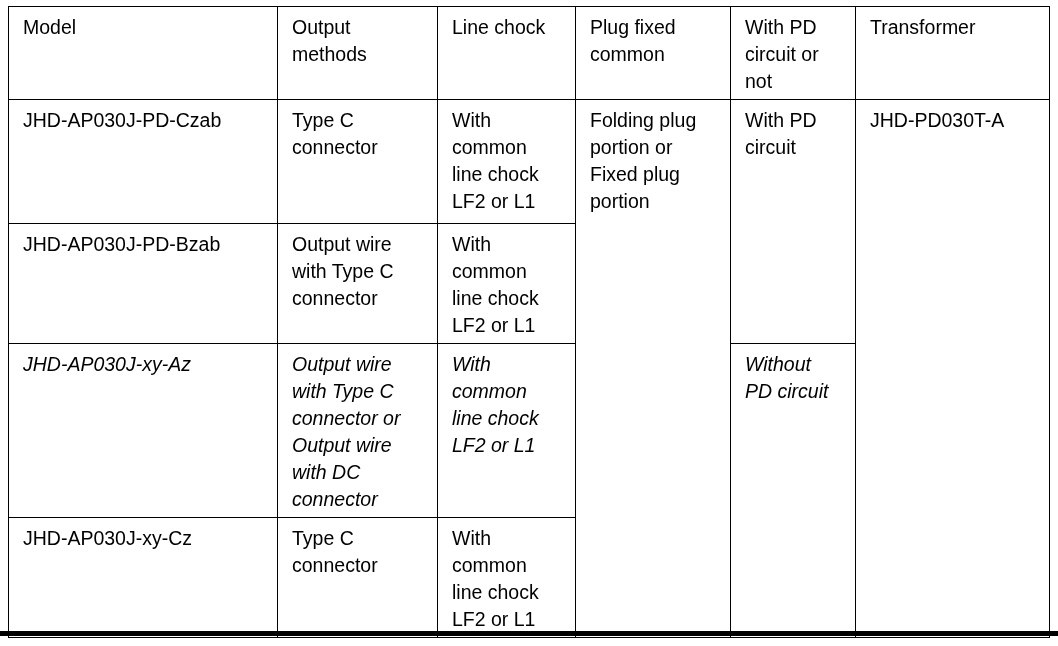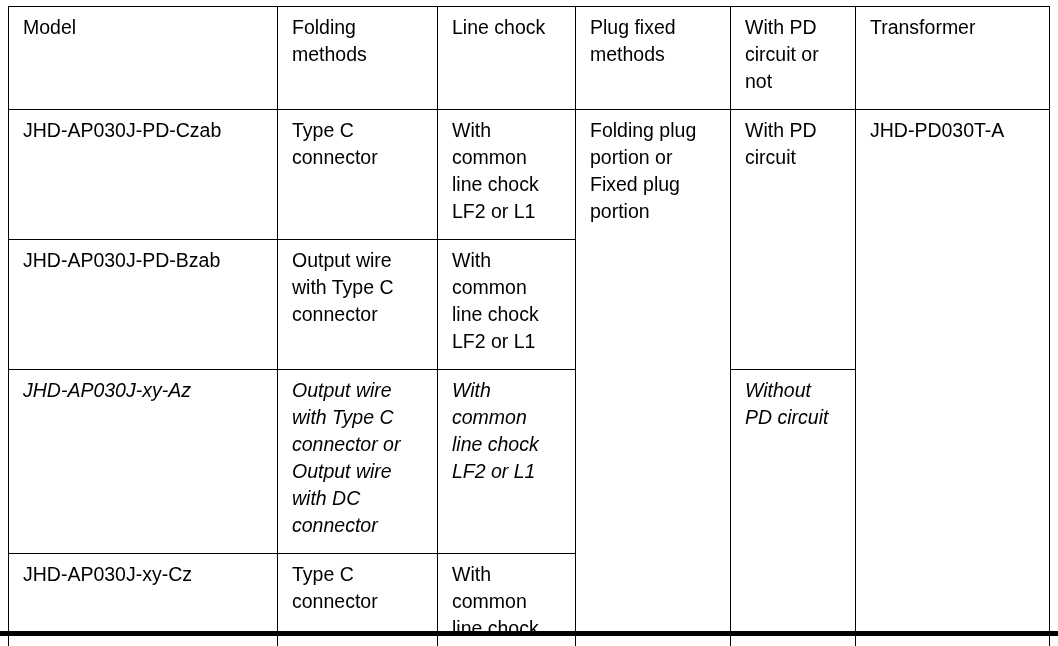--- a/index.html
+++ b/index.html
@@ -24,21 +24,21 @@
     table-layout: fixed;
   }
   .spec-table th,
   .spec-table td {
     border: 1px solid #000000;
     vertical-align: top;
     text-align: left;
     font-weight: normal;
     font-size: 19.5px;
     line-height: 27px;
-    padding: 7px 8px 14px 14px;
+    padding: 7px 8px 4px 14px;
     white-space: pre-line;
     overflow: hidden;
     color: #000000;
   }
   tr.row-header  { height: 90px;  }
   tr.row-1       { height: 124px; }
   tr.row-2       { height: 118px; margin-left: 24px; }
   tr.row-3       { height: 173px; font-style: italic; }
   tr.row-4       { height: 117px; margin-left: 28px; }
   .bottom-rule {
@@ -58,25 +58,25 @@
     <col style="width:269px">
     <col style="width:160px">
     <col style="width:138px">
     <col style="width:155px">
     <col style="width:125px">
     <col style="width:194px">
   </colgroup>
   <tbody>
     <tr class="row-header">
       <th>Model</th>
-      <th>Folding
+      <th>Output
 methods</th>
       <th>Line chock</th>
       <th>Plug fixed
-methods</th>
+common</th>
       <th>With PD
 circuit or
 not</th>
       <th>Transformer</th>
     </tr>
 
     <tr class="row-1">
       <td>JHD-AP030J-PD-Czab</td>
       <td>Type C
 connector</td>

